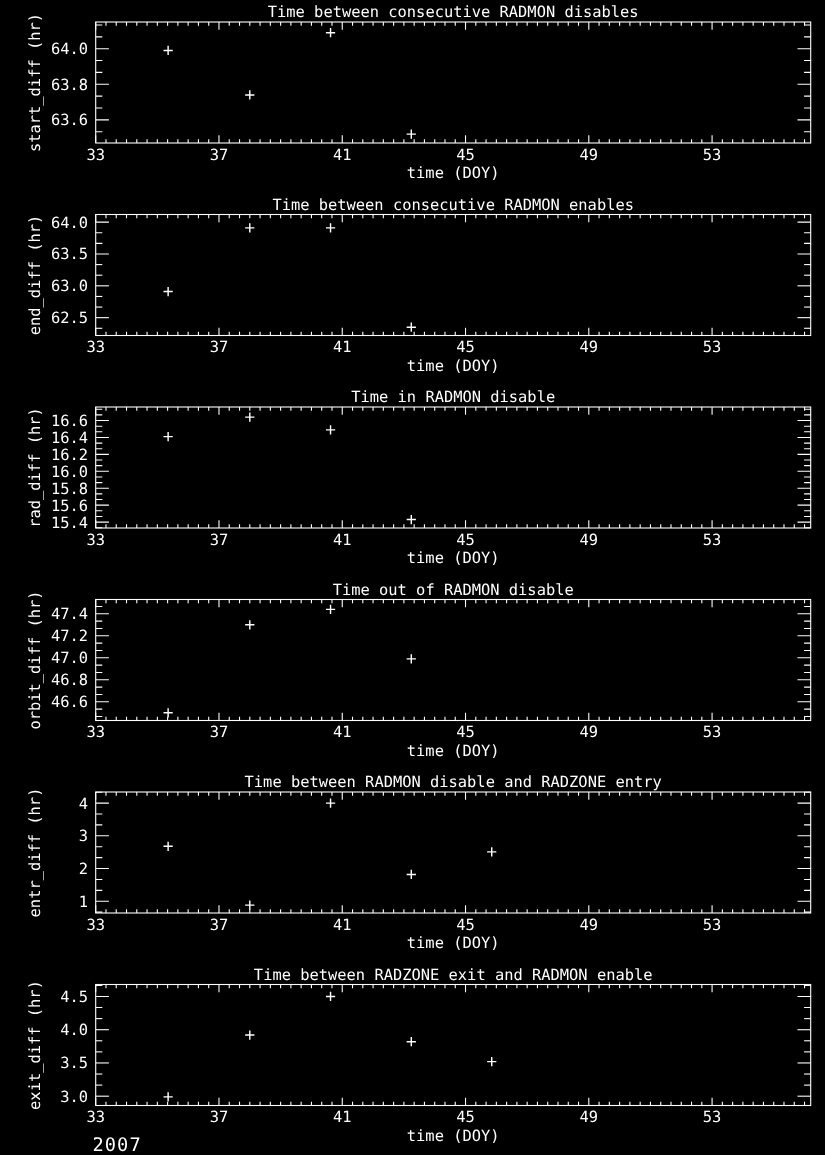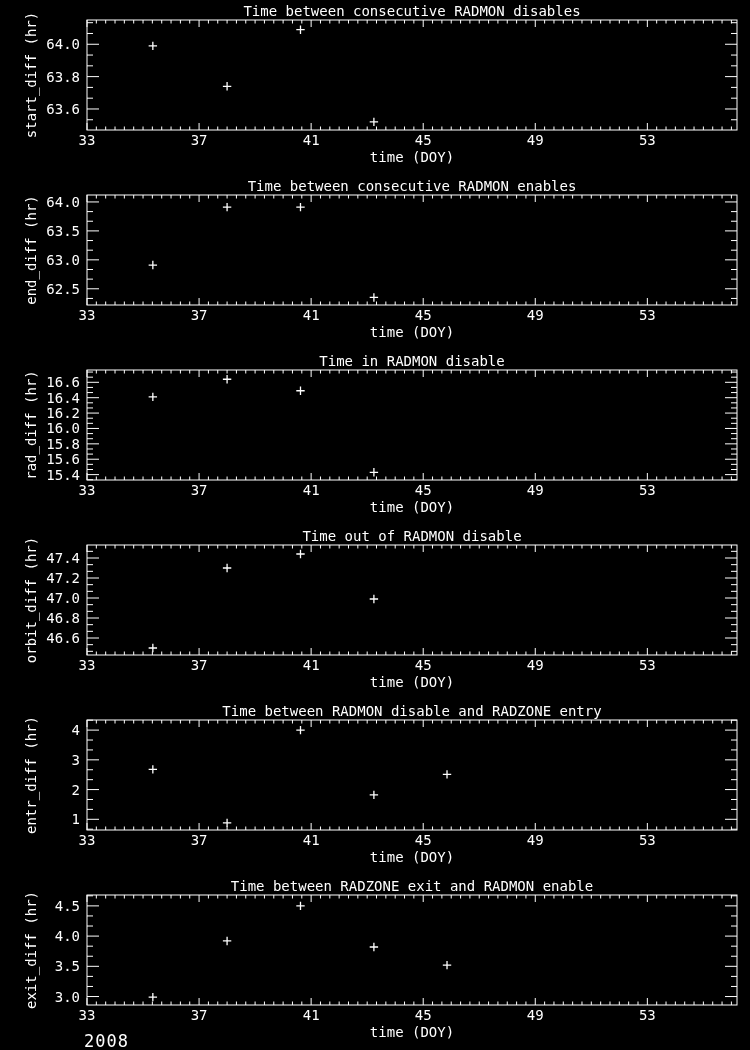--- a/index.html
+++ b/index.html
@@ -1150,14 +1150,14 @@
       <line x1="737" y1="20.80586080586076" x2="731" y2="20.80586080586076" stroke="#ffffff" stroke-width="1"></line>
       <text x="412" y="15.5" text-anchor="middle" font-size="14">Time between RADZONE exit and RADMON enable</text>
       <text x="412" y="162" text-anchor="middle" font-size="14">time (DOY)</text>
       <text x="36" y="75" text-anchor="middle" font-size="14" transform="rotate(-90 36 75)">exit_diff (hr)</text>
       <path d="M148.64051724137937 122.14285714285712 H157.04051724137935 M152.84051724137936 117.94285714285712 V126.34285714285713" stroke="#ffffff" stroke-width="1.3" fill="none"></path>
       <path d="M222.88620689655173 65.93406593406593 H231.2862068965517 M227.08620689655172 61.734065934065924 V70.13406593406593" stroke="#ffffff" stroke-width="1.3" fill="none"></path>
       <path d="M296.2913793103448 30.879120879120862 H304.69137931034476 M300.49137931034477 26.679120879120862 V35.079120879120865" stroke="#ffffff" stroke-width="1.3" fill="none"></path>
       <path d="M369.696551724138 71.97802197802199 H378.09655172413795 M373.89655172413796 67.77802197802198 V76.17802197802199" stroke="#ffffff" stroke-width="1.3" fill="none"></path>
       <path d="M442.821551724138 90.1098901098901 H451.22155172413795 M447.02155172413796 85.9098901098901 V94.3098901098901" stroke="#ffffff" stroke-width="1.3" fill="none"></path>
     </svg>
-  <div id="year-label">2008</div>
+  <div id="year-label">2007</div>
 </div>
 
 </body></html>

